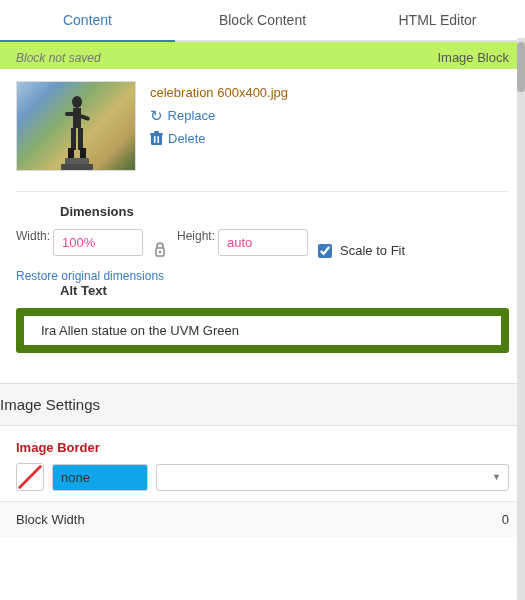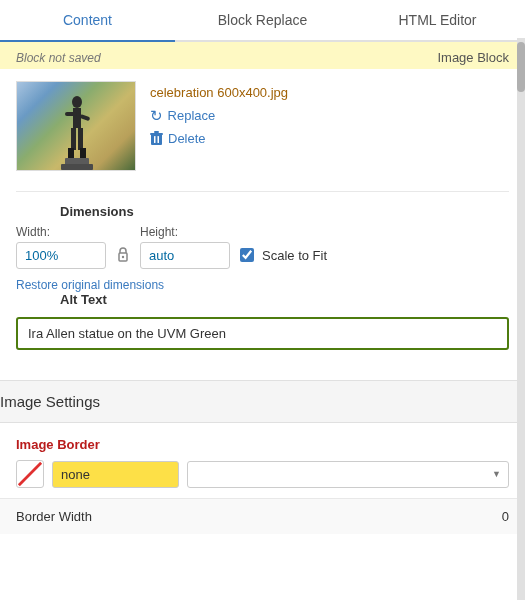--- a/index.html
+++ b/index.html
@@ -33,21 +33,21 @@
       border-bottom: 2px solid #3a7abf;
       font-weight: 500;
     }
 
     
     .header-row {
       display: flex;
       justify-content: space-between;
       align-items: center;
       padding: 8px 16px 4px 16px;
-      background: #fef9c3;
+      background: #bef264;
     }
     .block-not-saved {
       font-style: italic;
       color: #777;
       font-size: 12px;
     }
     .image-block-label {
       font-size: 13px;
       color: #555;
       text-align: right;
@@ -120,34 +120,34 @@
       padding-left: 44px;
     }
     .dimensions-row {
       display: flex;
       align-items: center;
       gap: 10px;
       margin-bottom: 8px;
     }
     .dim-group {
       display: flex;
-      flex-direction: column;
+      flex-direction: row;
       gap: 3px;
     }
     .dim-label {
       font-size: 12px;
       color: #555;
     }
     .dim-input {
       border: 1px solid #ccc;
       border-radius: 3px;
       padding: 5px 8px;
       font-size: 13px;
       width: 90px;
-      color: #0369a1;
+      color: #ec4899;
       outline: none;
     }
     .lock-icon {
       margin-top: 16px;
       color: #888;
       font-size: 14px;
     }
     .scale-fit {
       display: flex;
       align-items: center;
@@ -167,23 +167,23 @@
       cursor: pointer;
       margin-bottom: 14px;
     }
 
     
     .alt-text-section {
       margin-bottom: 14px;
     }
     .alt-text-input {
       width: 100%;
-      border: 2px solid #4d7c0f;
+      border: 8px solid #4d7c0f;
       border-radius: 3px;
-      padding: 7px 10px;
+      padding: 7px 17px;
       font-size: 13px;
       color: #333;
       outline: none;
       margin-top: 4px;
     }
 
     
     .image-settings-section {
       background: #f5f5f5;
       margin: 0 -16px;
@@ -220,23 +220,23 @@
     }
     .swatch-diagonal {
       position: absolute;
       top: 0; left: 0; right: 0; bottom: 0;
     }
     .border-style-input {
       border: 1px solid #ccc;
       border-radius: 3px;
       padding: 5px 8px;
       font-size: 13px;
-      width: 127px;
-      color: #333;
-      background: #fde047;
+      width: 96px;
+      color: #333;
+      background: #0ea5e9;
     }
     .border-color-wrapper {
       position: relative;
       flex: 1;
     }
     .border-color-wrapper::after {
       content: '▼';
       position: absolute;
       right: 8px;
       top: 50%;
@@ -301,21 +301,21 @@
       border-radius: 4px;
     }
   </style>
 </head>
 <body>
 
 <div class="page-wrapper">
 
   <div class="tabs">
     <div class="tab active">Content</div>
-    <div class="tab">Block Replace</div>
+    <div class="tab">Block Content</div>
     <div class="tab">HTML Editor</div>
   </div>
 
   <div class="header-row">
     <span class="block-not-saved">Block not saved</span>
     <span class="image-block-label">Image Block</span>
   </div>
 
   <div class="main-content">
 
@@ -408,21 +408,21 @@
       </div>
       <input class="border-style-input" type="text" value="none" style="">
       <div class="border-color-wrapper">
         <select class="border-color-select">
           <option value=""></option>
         </select>
       </div>
     </div>
 
     <div class="border-width-row">
-      <span class="border-width-label">Border Width</span>
+      <span class="border-width-label">Block Width</span>
       <span class="border-width-value">0</span>
     </div>
   </div>
 
   <div class="right-scrollbar">
     <div class="right-scrollbar-thumb"></div>
   </div>
 
 </div>
 

